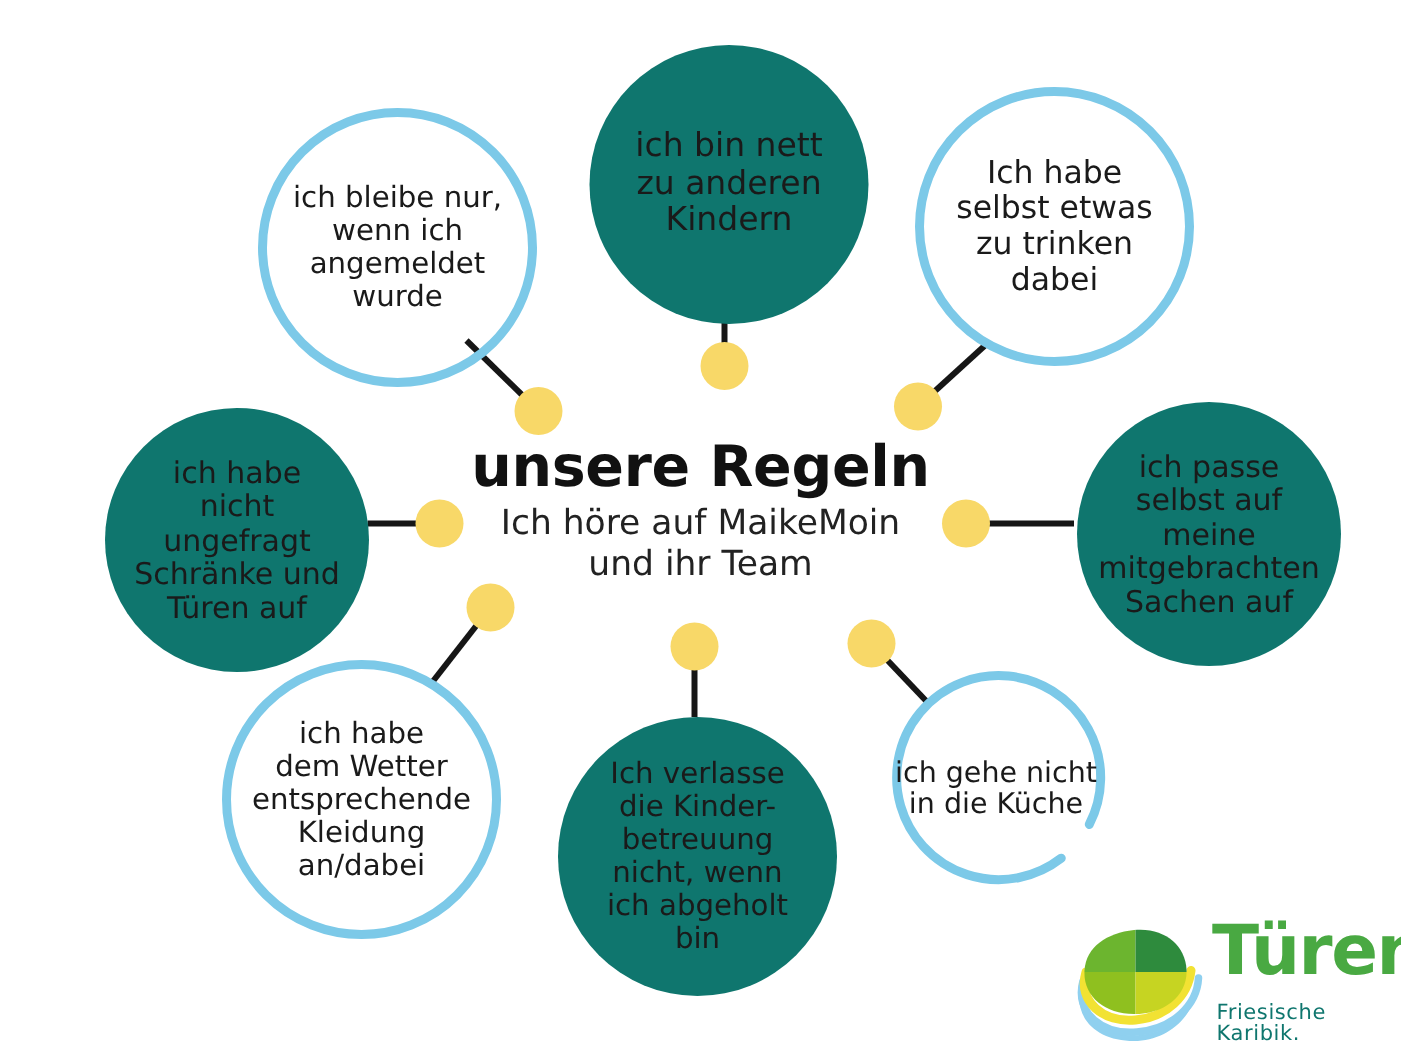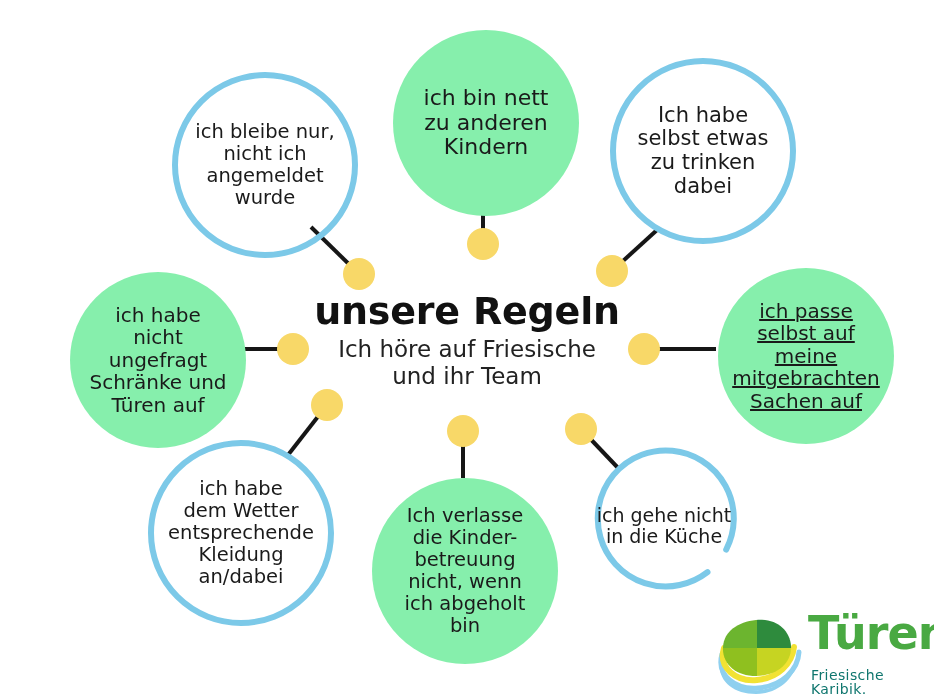--- a/index.html
+++ b/index.html
@@ -40,40 +40,40 @@
     color: #1a1a1a;
   }
   .bubble .btext {
     display: block;
     width: 122%;
     line-height: 1.13;
     white-space: pre-line;
     font-weight: 400;
   }
   .bubble.green {
-    background: #86efac;
+    background: #0f766e;
     border: none;
   }
   .bubble.blue {
     background: transparent;
     border: 6px solid #7cc9e8;
   }
 
   
   #b-anmeldung { left: 172px; top:  72px; width: 186px; height: 186px; font-size: 19.5px; }
   #b-nett      { left: 393px; top:  30px; width: 186px; height: 186px; font-size: 22px;  }
   #b-trinken   { left: 610px; top:  58px; width: 186px; height: 186px; font-size: 21px;  }
   #b-sachen    { left: 718px; top: 268px; width: 176px; height: 176px; font-size: 20px;  }
   #b-schraenke { left:  70px; top: 272px; width: 176px; height: 176px; font-size: 20px;  }
   #b-wetter    { left: 148px; top: 440px; width: 186px; height: 186px; font-size: 19.5px; }
   #b-kinder    { left: 372px; top: 478px; width: 186px; height: 186px; font-size: 19.5px; }
   #b-kueche    { left: 584px; top: 446px; width: 160px; height: 160px; font-size: 19px; text-align: center;  }
 
   #b-kueche .btext { width: 135%; }
-  #b-sachen  .btext { width: 132%; text-decoration: underline; }
+  #b-sachen  .btext { width: 132%; }
 
   
   .ring-gap-host { background: transparent; border: none; }
 
   
   #center-block {
     position: absolute;
     z-index: 3;
     left: 0;
     top: 292px;
@@ -149,21 +149,21 @@
         <circle cx="644" cy="349" r="16" fill="#f8d868"></circle>
         <circle cx="293" cy="349" r="16" fill="#f8d868"></circle>
         <circle cx="327" cy="405" r="16" fill="#f8d868"></circle>
         <circle cx="463" cy="431" r="16" fill="#f8d868"></circle>
         <circle cx="581" cy="429" r="16" fill="#f8d868"></circle>
       </g>
   </svg>
 
   <div class="bubble blue" id="b-anmeldung">
     <span class="btext">ich bleibe nur,
-nicht ich
+wenn ich
 angemeldet
 wurde</span>
   </div>
 
   <div class="bubble green" id="b-nett">
     <span class="btext">ich bin nett
 zu anderen
 Kindern</span>
   </div>
 
@@ -210,21 +210,21 @@
   <div class="bubble ring-gap-host" id="b-kueche">
     <svg viewBox="0 0 160 160" width="160" height="160" style="position:absolute;left:0;top:0;">
       <path d="M 142.2 103.6 A 68 68 0 1 0 123.5 126.1" fill="none" stroke="#7cc9e8" stroke-width="6" stroke-linecap="round"></path>
     </svg>
     <span class="btext" style="position:relative;">ich gehe nicht
 in die Küche</span>
   </div>
 
   <div id="center-block">
     <div id="center-title">unsere Regeln</div>
-    <div id="center-sub">Ich höre auf Friesische
+    <div id="center-sub">Ich höre auf MaikeMoin
 und ihr Team</div>
   </div>
 
   <div id="logo">
     <svg width="92" height="80" viewBox="0 0 92 80" style="position:absolute;left:0;top:2px;" xmlns="http://www.w3.org/2000/svg">
 
       <path d="M8 44 C6 66 26 78 48 76 C68 74 84 60 86 44 C84 64 66 80 44 80 C20 80 4 66 8 44 Z" fill="#8fd0ef"></path>
       <path d="M10 40 C4 62 24 76 46 74 C70 72 86 56 87 38" fill="none" stroke="#8fd0ef" stroke-width="5" stroke-linecap="round"></path>
 
       <path d="M12 34 C6 54 24 68 45 66 C66 64 80 50 82 33" fill="none" stroke="#f2e233" stroke-width="6" stroke-linecap="round"></path>

